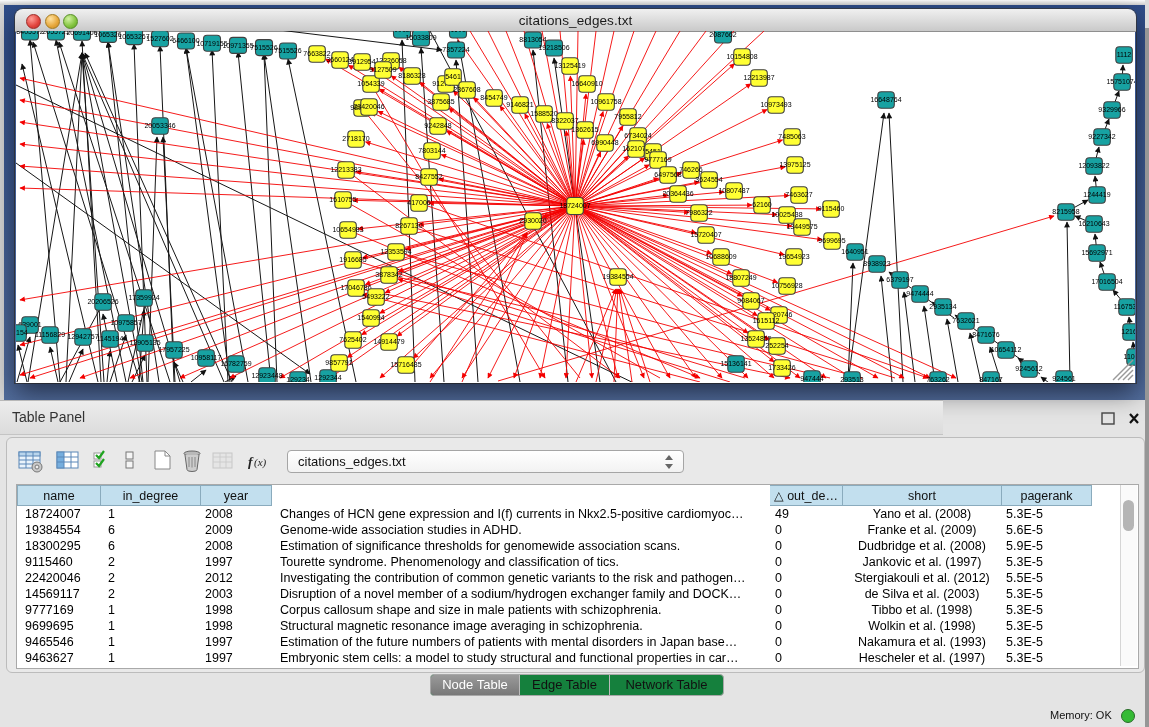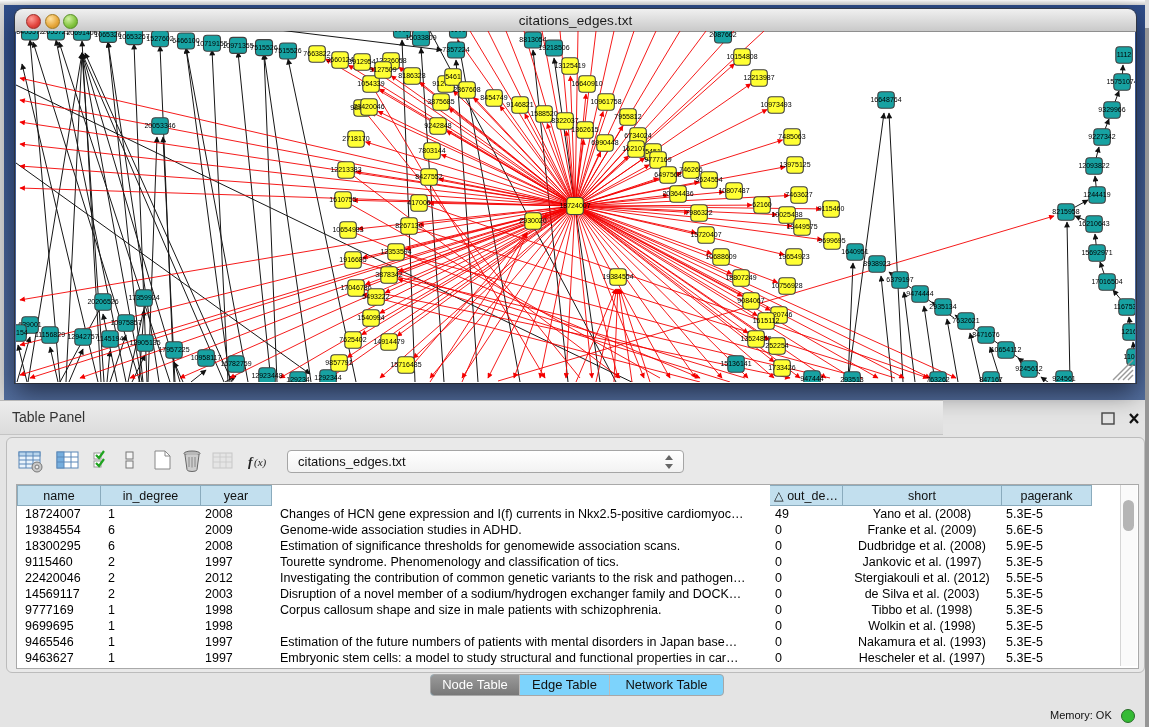--- a/index.html
+++ b/index.html
@@ -13,21 +13,21 @@
 .tl{position:absolute;top:4.5px;width:13px;height:13px;border-radius:50%;}
 #canvas{position:absolute;left:1px;top:23px;width:1119px;height:351px;background:#fff;overflow:hidden;}
 #tphead{position:absolute;left:0;top:400px;width:943px;height:33px;background:linear-gradient(#ececec,#dcdcdc);border-top:1px solid #b8b8b8;border-bottom:1px solid #c4c4c4;}
 #tphead .t{position:absolute;left:12px;top:8px;font-size:14px;color:#333;}
 #panel{position:absolute;left:6px;top:437px;width:1137px;height:234px;background:#e9e9e9;border:1px solid #bcbcbc;border-radius:6px;}
 #tablebox{position:absolute;left:16px;top:484px;width:1121px;height:183px;background:#fff;border:1px solid #a9a9a9;}
 .th{position:absolute;top:485px;height:21px;background:#c2dfee;border:1px solid #8aabbd;border-left:none;font-size:12.5px;text-align:center;line-height:21px;color:#111;box-sizing:border-box;}
 .tr{position:absolute;height:16px;width:1149px;}
 .tr span{position:absolute;font-size:12.5px;line-height:16px;color:#000;white-space:nowrap;}
 #dropdown{position:absolute;left:287px;top:450px;width:397px;height:23px;background:linear-gradient(#ffffff,#f2f2f2);border:1px solid #a5a5a5;border-radius:4px;font-size:13px;color:#111;line-height:22px;padding-left:10px;box-sizing:border-box;}
-#seg{position:absolute;left:430px;top:674px;width:292px;height:20px;border:1px solid #a7a7a7;border-radius:4px;background:#7dd3fc;font-size:13px;}
+#seg{position:absolute;left:430px;top:674px;width:292px;height:20px;border:1px solid #a7a7a7;border-radius:4px;background:#15803d;font-size:13px;}
 .seg{position:absolute;top:0;height:20px;line-height:20px;text-align:center;color:#111;}
 #mem{position:absolute;left:1050px;top:709px;width:66px;text-align:left;font-size:11px;color:#111;}
 #memdot{position:absolute;left:1121px;top:709px;width:14px;height:14px;border-radius:50%;background:#35bb35;border:1.5px solid #2a6b2a;box-sizing:border-box;}
 #scrollbar{position:absolute;left:1120px;top:485px;width:16px;height:181px;background:#fafafa;border-left:1px solid #d5d5d5;}
 #thumb{position:absolute;left:1122.5px;top:500px;width:11px;height:31px;background:#b5b5b5;border-radius:6px;}
 .icon{position:absolute;top:450px;}
 </style></head>
 <body>
 <div id="app">
 <div id="blue"></div>
@@ -695,20 +695,21 @@
       <span style="left:205px">1998</span>
       <span style="left:280px">Corpus callosum shape and size in male patients with schizophrenia.</span>
       <span style="left:775px">0</span>
       <span style="left:922px;transform:translateX(-50%)">Tibbo et al. (1998)</span>
       <span style="left:1006px">5.3E-5</span>
     </div>
 <div class="tr" style="top:618px">
       <span style="left:25px">9699695</span>
       <span style="left:108px">1</span>
       <span style="left:205px">1998</span>
+      <span style="left:280px">Structural magnetic resonance image averaging in schizophrenia.</span>
       <span style="left:775px">0</span>
       <span style="left:922px;transform:translateX(-50%)">Wolkin et al. (1998)</span>
       <span style="left:1006px">5.3E-5</span>
     </div>
 <div class="tr" style="top:634px">
       <span style="left:25px">9465546</span>
       <span style="left:108px">1</span>
       <span style="left:205px">1997</span>
       <span style="left:280px">Estimation of the future numbers of patients with mental disorders in Japan base…</span>
       <span style="left:775px">0</span>

